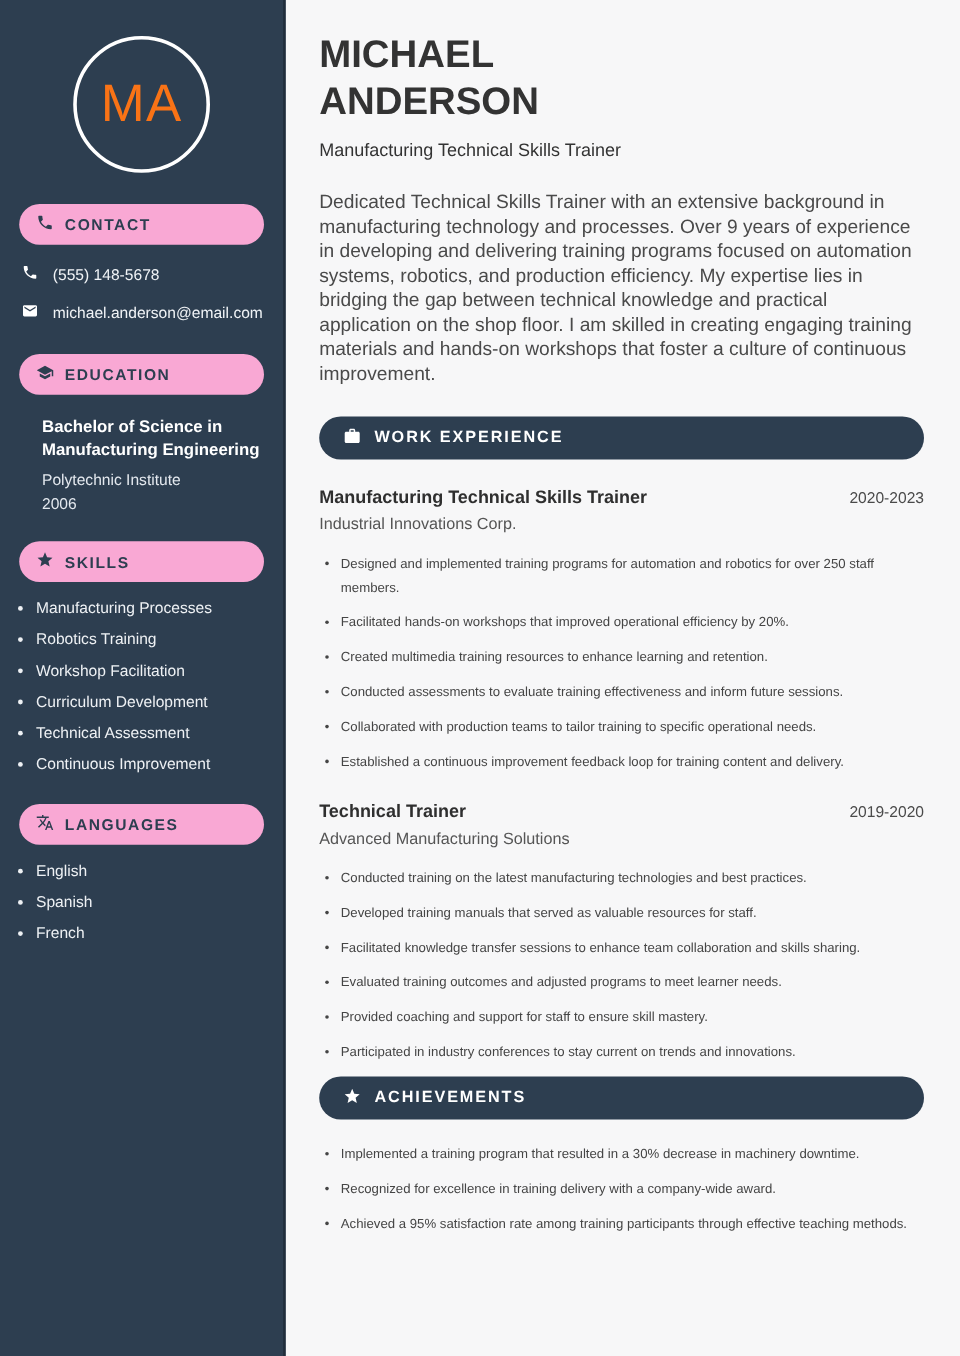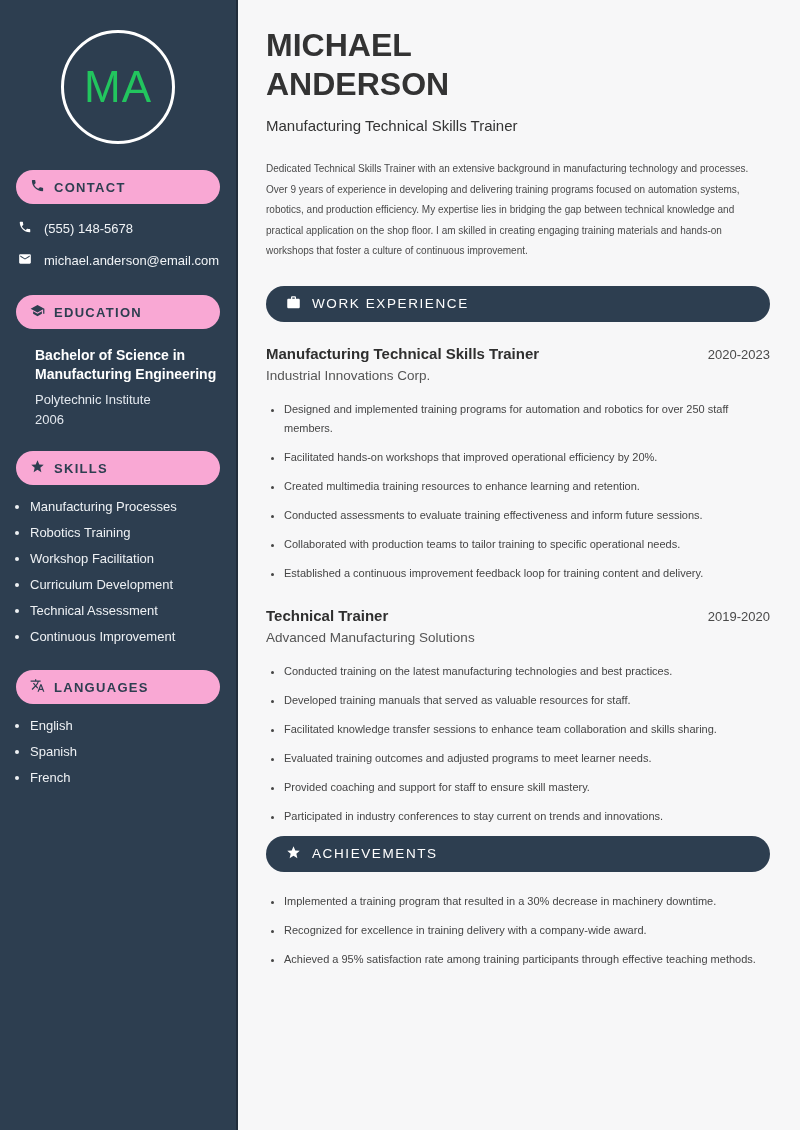--- a/index.html
+++ b/index.html
@@ -18,21 +18,21 @@
     border-right: 2px solid #212d3b;
     color: #fff;
     padding-bottom: 40px;
   }
   .avatar {
     width: 114px; height: 114px;
     margin: 30px auto 26px auto;
     border: 3px solid #ffffff;
     border-radius: 50%;
     display: flex; align-items: center; justify-content: center;
-    font-size: 44px; font-weight: 500; color: #22c55e; letter-spacing: 1px;
+    font-size: 44px; font-weight: 500; color: #f97316; letter-spacing: 1px;
   }
   .side-pill {
     margin: 0 16px;
     background: #f9a8d4;
     color: #2d3e50;
     border-radius: 999px;
     padding: 8px 14px;
     display: flex; align-items: center; gap: 9px;
     font-size: 13px; font-weight: bold; letter-spacing: 1.3px;
   }
@@ -58,29 +58,29 @@
 
   
   .main { flex: 1; padding: 26px 30px 0 28px; }
   .name {
     font-size: 32px; font-weight: bold; color: #333333;
     line-height: 39px; margin: 0;
   }
   .job-subtitle { margin-top: 13px; font-size: 15px; color: #333333; }
   .summary {
     margin-top: 25px;
-    font-size: 10px; line-height: 20.5px; color: #4a4a4a;
+    font-size: 16px; line-height: 20.5px; color: #4a4a4a;
   }
   .section-pill {
     margin-top: 24px;
     background: #2d3e50; color: #ffffff;
     border-radius: 999px;
     padding: 9px 20px;
-    display: flex; align-items: center; gap: 11px;
-    font-size: 13.5px; font-weight: normal; letter-spacing: 1.6px;
+    display: flex; align-items: flex-start; gap: 11px;
+    font-size: 13.5px; font-weight: bold; letter-spacing: 1.6px;
   }
   .section-pill svg { width: 15px; height: 15px; fill: #ffffff; flex: 0 0 auto; }
   .job { margin-top: 23px; }
   .job-head { display: flex; justify-content: space-between; align-items: baseline; }
   .job-role { font-size: 15px; font-weight: bold; color: #2f2f2f; }
   .job-dates { font-size: 13px; color: #4a4a4a; }
   .job-company { margin-top: 6px; font-size: 13.5px; color: #555555; }
   .bullets {
     margin: 17px 0 0 0; padding: 0 0 0 18px;
     list-style: disc;

